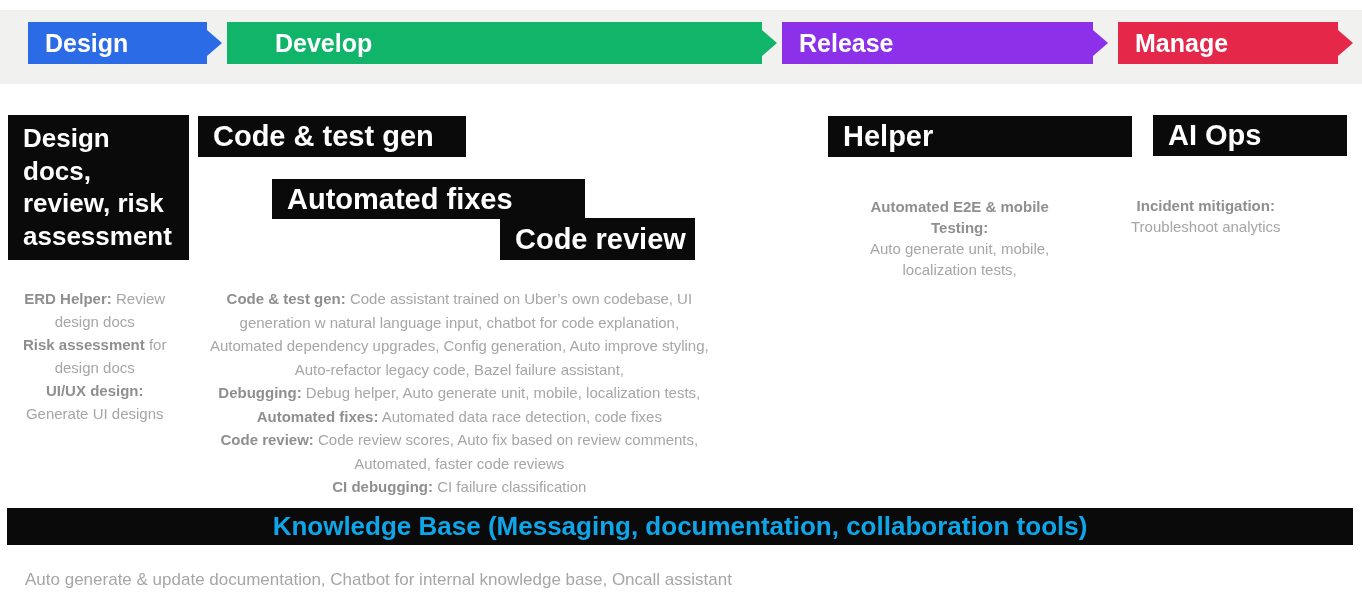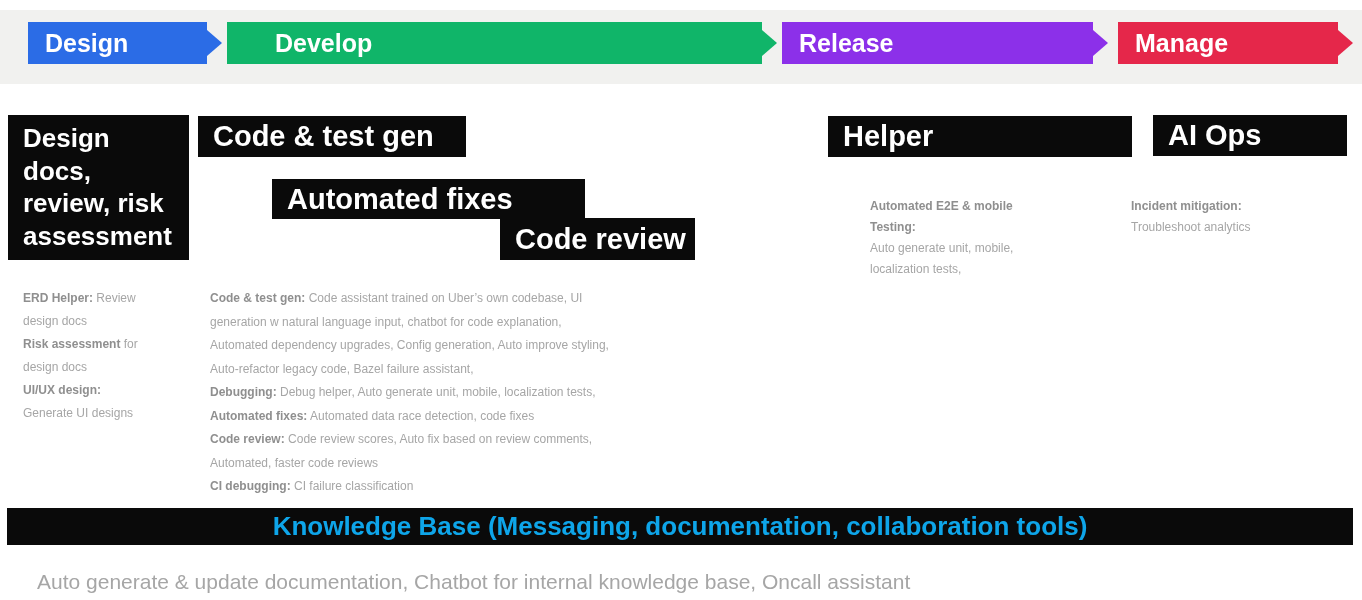--- a/index.html
+++ b/index.html
@@ -29,34 +29,34 @@
   }
   .bbox-design-docs{left:8px;top:115px;width:181px;height:145px;align-items:flex-start;padding-top:7px;
     line-height:32.5px;white-space:pre-line;font-size:26px;}
   .bbox-code-test-gen {left:198px;top:116px;width:268px;height:41px;}
   .bbox-automated-fixes{left:272px;top:179px;width:313px;height:40px;}
   .bbox-code-review  {left:500px;top:218px;width:195px;height:42px;}
   .bbox-testing      {left:828px;top:116px;width:304px;height:41px;}
   .bbox-ai-ops       {left:1153px;top:115px;width:194px;height:41px;}
 
   
-  .col{position:absolute;color:#a6a6a6;font-size:12px;}
+  .col{position:absolute;color:#a6a6a6;font-size:15px;text-align:center;}
   .col .line{white-space:nowrap;}
   .col .b{color:#8f8f8f;font-weight:700;}
   .col-design {left:23px; top:287px;line-height:23px;}
   .col-develop{left:210px;top:287px;line-height:23.5px;}
   .col-testing{left:870px;top:196px;line-height:21px;}
   .col-aiops  {left:1131px;top:196px;line-height:20.5px;}
 
   
   .kb-bar{
     position:absolute;left:7px;top:508px;width:1346px;height:37px;background:#0a0a0a;
     color:#0ea5e9;font-size:26px;font-weight:700;text-align:center;line-height:37px;
   }
-  .kb-caption{position:absolute;left:37px;top:570px;color:#a6a6a6;font-size:21px;white-space:nowrap;}
+  .kb-caption{position:absolute;left:25px;top:570px;color:#a6a6a6;font-size:17px;white-space:nowrap;}
 </style>
 </head>
 <body>
 
 <div id="canvas">
 
   <div class="strip"></div>
 
   <div class="stage stage-design" style="background: rgb(43, 108, 230); --c: #2b6ce6;">
     <span>Design</span>

